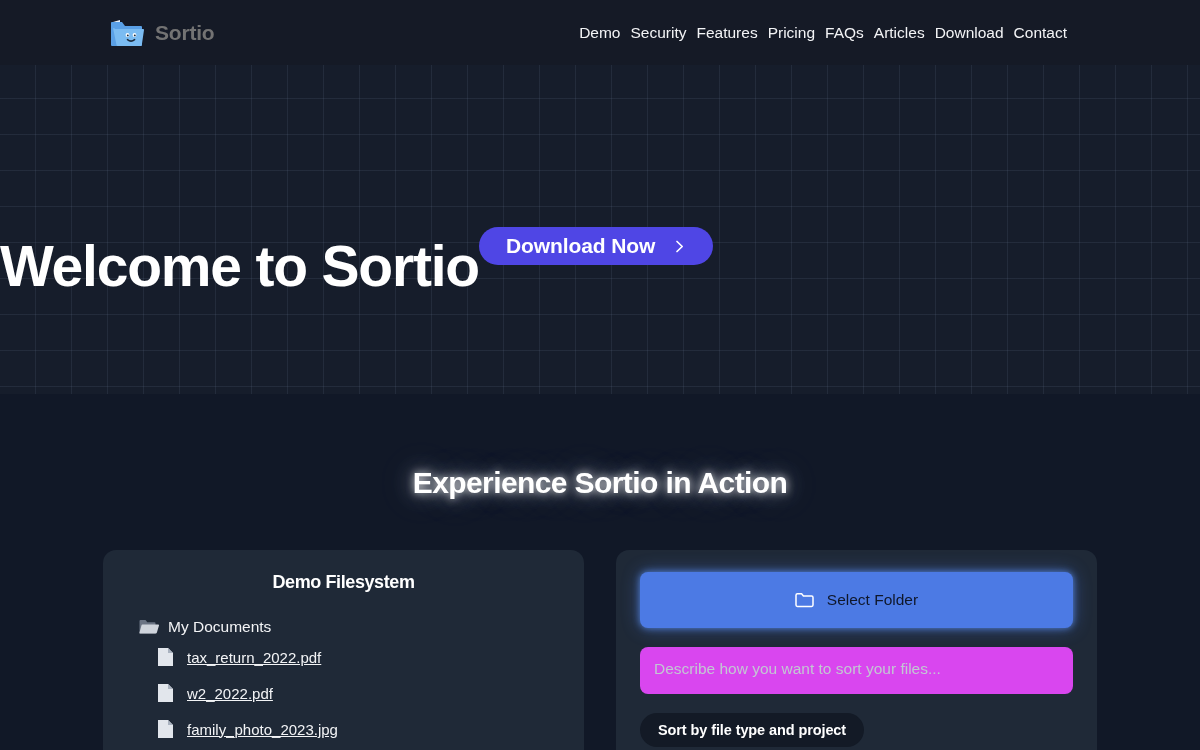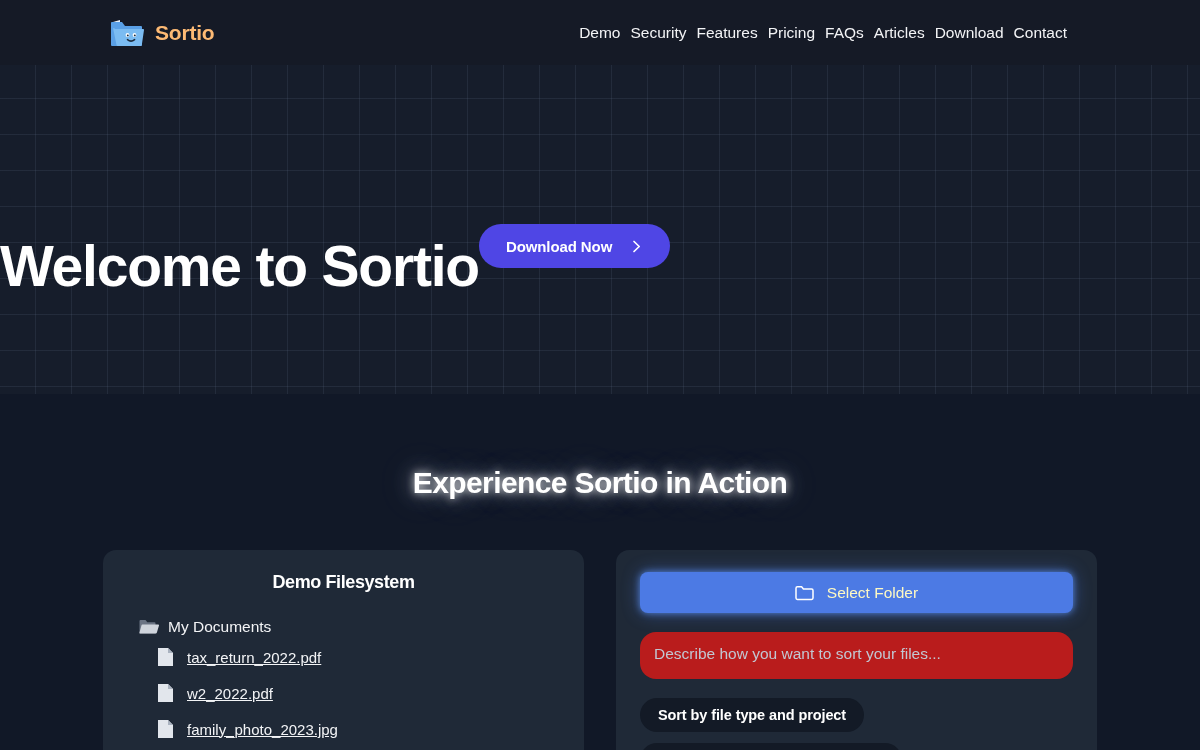--- a/index.html
+++ b/index.html
@@ -40,21 +40,21 @@
     width: 34px;
     height: 30px;
     flex: 0 0 auto;
     display: block;
   }
 
   .brand-name {
     font-size: 21px;
     font-weight: bold;
     letter-spacing: -0.2px;
-    color: #fdba74;
+    color: #737373;
   }
 
   .main-nav {
     margin-left: auto;
     display: flex;
     align-items: center;
     gap: 10px;
     padding-right: 103px;
   }
 
@@ -98,23 +98,23 @@
     color: #f1f3f7;
     letter-spacing: -0.1px;
   }
 
   .hero-cta {
     margin-top: 33px;
     background: #4f46e5;
     color: #ffffff;
     border: none;
     border-radius: 999px;
-    height: 44px;
+    height: 38px;
     padding: 0 27px;
-    font-size: 15px;
+    font-size: 21px;
     font-weight: bold;
     font-family: "Liberation Sans", sans-serif;
     display: inline-flex;
     align-items: center;
     gap: 18px;
     cursor: pointer;
     letter-spacing: -0.1px;
   }
 
   .cta-chevron {
@@ -194,46 +194,46 @@
     cursor: pointer;
     text-decoration: underline;
   }
 
   .icon-folder-open { width: 20px; height: 16px; display: block; flex: 0 0 auto; }
   .icon-file { width: 17px; height: 20px; display: block; flex: 0 0 auto; }
 
   
   .select-folder-btn {
     width: 100%;
-    height: 41px;
+    height: 56px;
     background: #4c7ae4;
-    color: #fef9c3;
+    color: #0f172a;
     border: none;
     border-radius: 8px;
     font-size: 15.5px;
     font-family: "Liberation Sans", sans-serif;
     display: flex;
     align-items: center;
     justify-content: center;
     gap: 13px;
     cursor: pointer;
     box-shadow:
       0 0 7px rgba(96,150,250,0.75),
       0 0 18px rgba(80,130,245,0.45);
     margin-bottom: 19px;
   }
 
   .icon-folder-outline { width: 19px; height: 16px; display: block; }
 
   .sort-textarea {
     width: 100%;
     height: 47px;
-    background: #b91c1c;
+    background: #d946ef;
     border: none;
-    border-radius: 16px;
+    border-radius: 8px;
     padding: 13px 14px;
     color: #ffffff;
     font-size: 15.5px;
     font-family: "Liberation Sans", sans-serif;
     resize: none;
     outline: none;
     overflow: hidden;
     display: block;
   }
   .sort-textarea::placeholder { color: #c2c7d2; }

